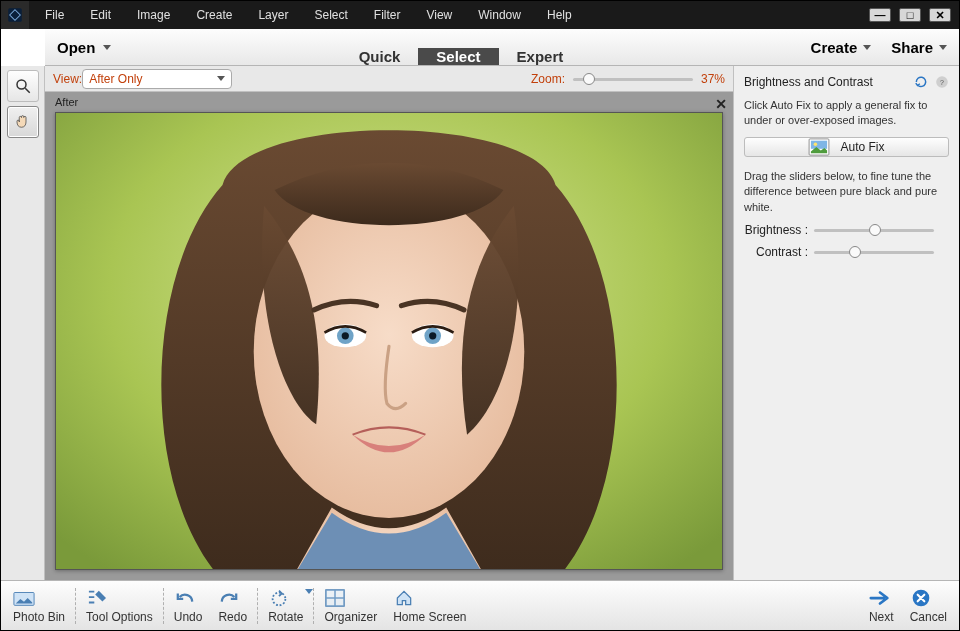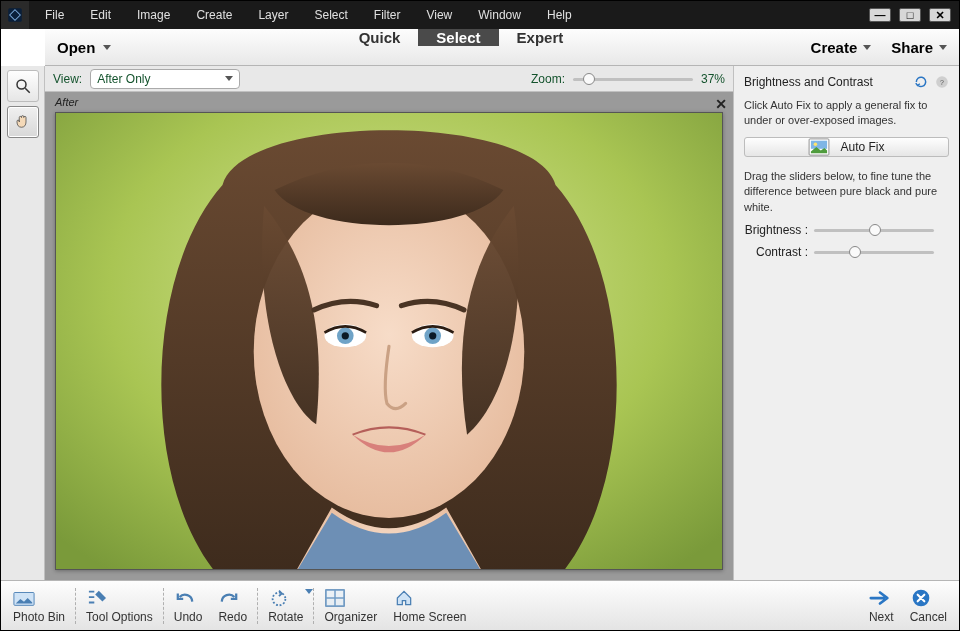--- a/index.html
+++ b/index.html
@@ -8,40 +8,40 @@
 .titlebar { height:28px; background:#1a1a1a; display:flex; align-items:center; color:#e0e0e0; }
 .titlebar .logo { width:28px; height:28px; display:flex; align-items:center; justify-content:center; background:#2a2a2a; margin-right:8px;}
 .titlebar .logo svg { width:18px; height:18px; }
 .titlebar .menu { display:flex; gap:10px; }
 .titlebar .menu div { padding:5px 8px; cursor:default; }
 .titlebar .winctl { margin-left:auto; display:flex; gap:8px; padding-right:8px; }
 .titlebar .winctl div { width:22px; height:14px; background:#d7d7d7; border:1px solid #555; border-radius:2px; display:flex; align-items:center; justify-content:center; font-size:11px; color:#000; font-weight:bold; cursor:default;}
 .modebar { height:37px; background:linear-gradient(#fdfdfd,#e8e8e8); border-bottom:1px solid #b5b5b5; display:flex; align-items:stretch;margin-left:44px; }
 .modebar .left { display:flex; align-items:center; padding:0 12px; gap:8px; }
 .modebar .left .lbl { font-size:15px; font-weight:bold; }
-.modebar .tabs { margin-left:auto; display:flex; align-items:flex-start; }
+.modebar .tabs { margin-left:auto; display:flex; align-items:flex-end; }
 .modebar .tab { padding:0 18px; display:flex; align-items:center; font-size:15px; font-weight:bold; color:#333; cursor:default; }
 .modebar .tab.active { background:#4a4a4a; color:#fff; }
 .modebar .right { display:flex; align-items:center; gap:8px; padding:0 12px; margin-left:auto;}
 .modebar .right .lbl { font-size:15px; font-weight:bold; }
 .caret { width:0; height:0; border-left:4px solid transparent; border-right:4px solid transparent; border-top:5px solid #555; }
 .body { flex:1; display:flex; min-height:0; }
 .toolcol { width:44px; background:#e8e8e8; border-right:1px solid #c0c0c0; display:flex; flex-direction:column; align-items:center; padding-top:4px; gap:4px;}
 .toolbtn { width:32px; height:32px; border:1px solid #bcbcbc; border-radius:3px; background:linear-gradient(#fefefe,#e6e6e6); display:flex; align-items:center; justify-content:center; cursor:default;}
 .toolbtn.sel { border-color:#888; background:linear-gradient(#f0f0f0,#d8d8d8); box-shadow:inset 0 0 0 1px #fff;}
 .center { flex:1; display:flex; flex-direction:column; background:#a0a0a0; min-width:0;}
-.viewbar { height:26px; background:#e8e8e8; border-bottom:1px solid #c0c0c0; display:flex; align-items:center; padding:0 8px; gap:8px; color:#14532d;}
+.viewbar { height:26px; background:#e8e8e8; border-bottom:1px solid #c0c0c0; display:flex; align-items:center; padding:0 8px; color:#c2410c;}
 .viewbar .dropdown { width:150px; height:20px; background:#fff; border:1px solid #aaa; border-radius:4px; display:flex; align-items:center; padding:0 6px; font-size:11px; justify-content:space-between;}
 .viewbar .zoomgrp { margin-left:auto; display:flex; align-items:center; gap:8px;}
 .slider { position:relative; width:120px; height:14px; }
 .slider .track { position:absolute; top:6px; left:0; right:0; height:3px; background:#c0c0c0; border-radius:2px; }
 .slider .thumb { position:absolute; top:1px; width:12px; height:12px; background:#fafafa; border:1px solid #888; border-radius:50%; }
 .canvaswrap { flex:1; position:relative; background:#9a9a9a; }
 .closex { position:absolute; top:4px; right:6px; font-weight:bold; color:#222; cursor:default; font-size:14px;}
-.afterlbl { position:absolute; top:4px; left:10px; font-size:11px; color:#222;font-style:italic;}
+.afterlbl { position:absolute; top:4px; left:10px; font-size:11px; color:#222;}
 .canvas { position:absolute; top:20px; left:10px; right:10px; bottom:10px; background:#fff; border:1px solid #555; box-shadow:0 1px 4px rgba(0,0,0,.3); overflow:hidden;}
 .canvas .img { width:100%; height:100%; }
 .rpanel { width:226px; background:#efefef; border-left:1px solid #c0c0c0; display:flex; flex-direction:column; padding:6px 10px; color:#222;}
 .rpanel .hdr { display:flex; align-items:center; height:20px; margin-bottom:6px;}
 .rpanel .hdr .title { font-size:12px; }
 .rpanel .hdr .icons { margin-left:auto; display:flex; gap:6px; align-items:center;}
 .rpanel .hint { font-size:11px; color:#333; line-height:1.4; margin-bottom:8px;}
 .autofix { height:20px; border:1px solid #bcbcbc; border-radius:3px; background:linear-gradient(#fefefe,#e6e6e6); display:flex; align-items:center; justify-content:center; gap:10px; cursor:default; margin-bottom:12px;}
 .sliderrow { display:flex; align-items:center; gap:6px; margin-bottom:8px; font-size:11px;}
 .sliderrow .lab { width:64px; text-align:right; }

